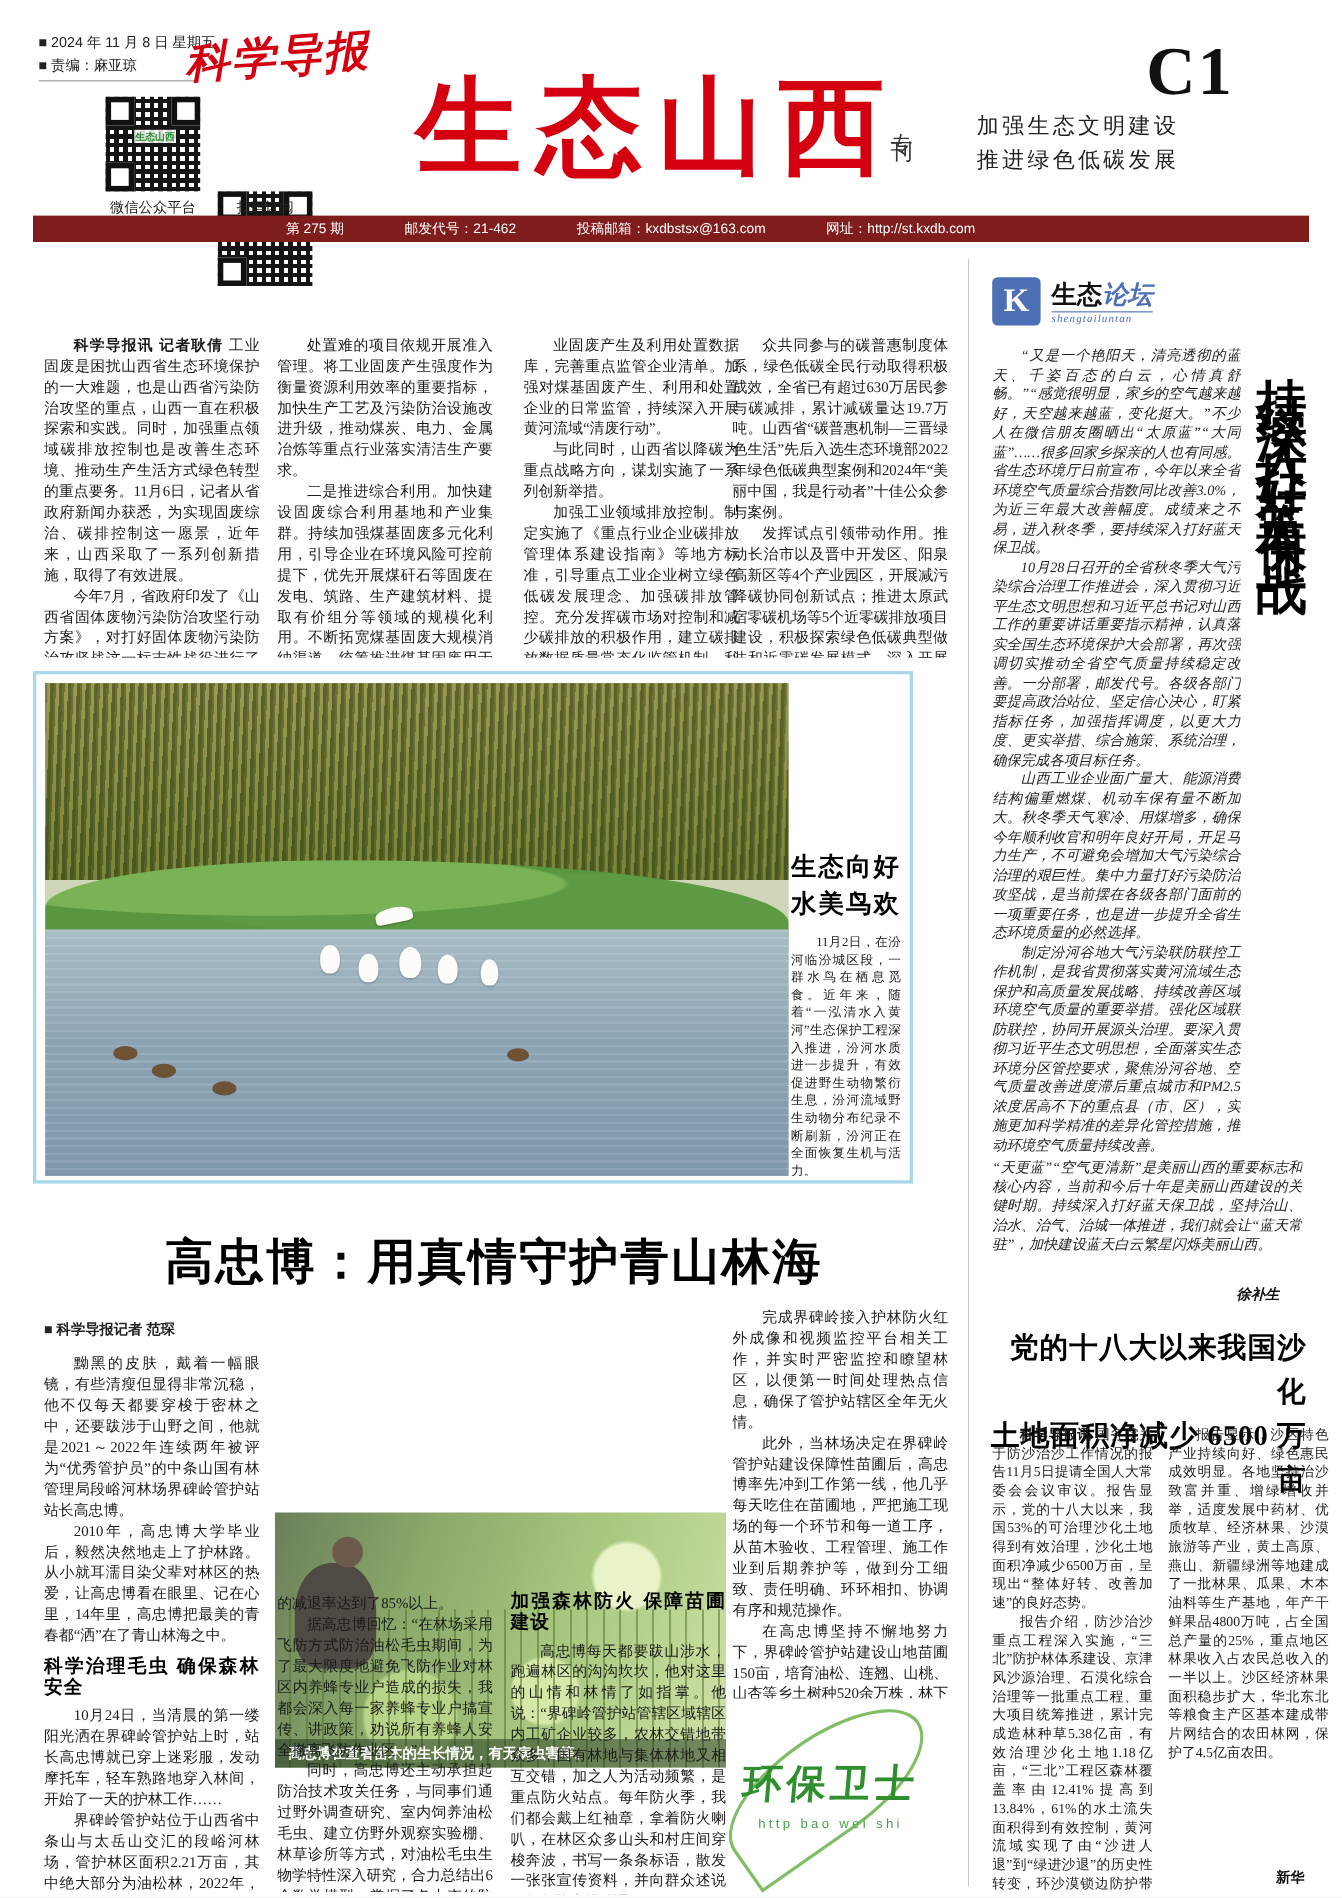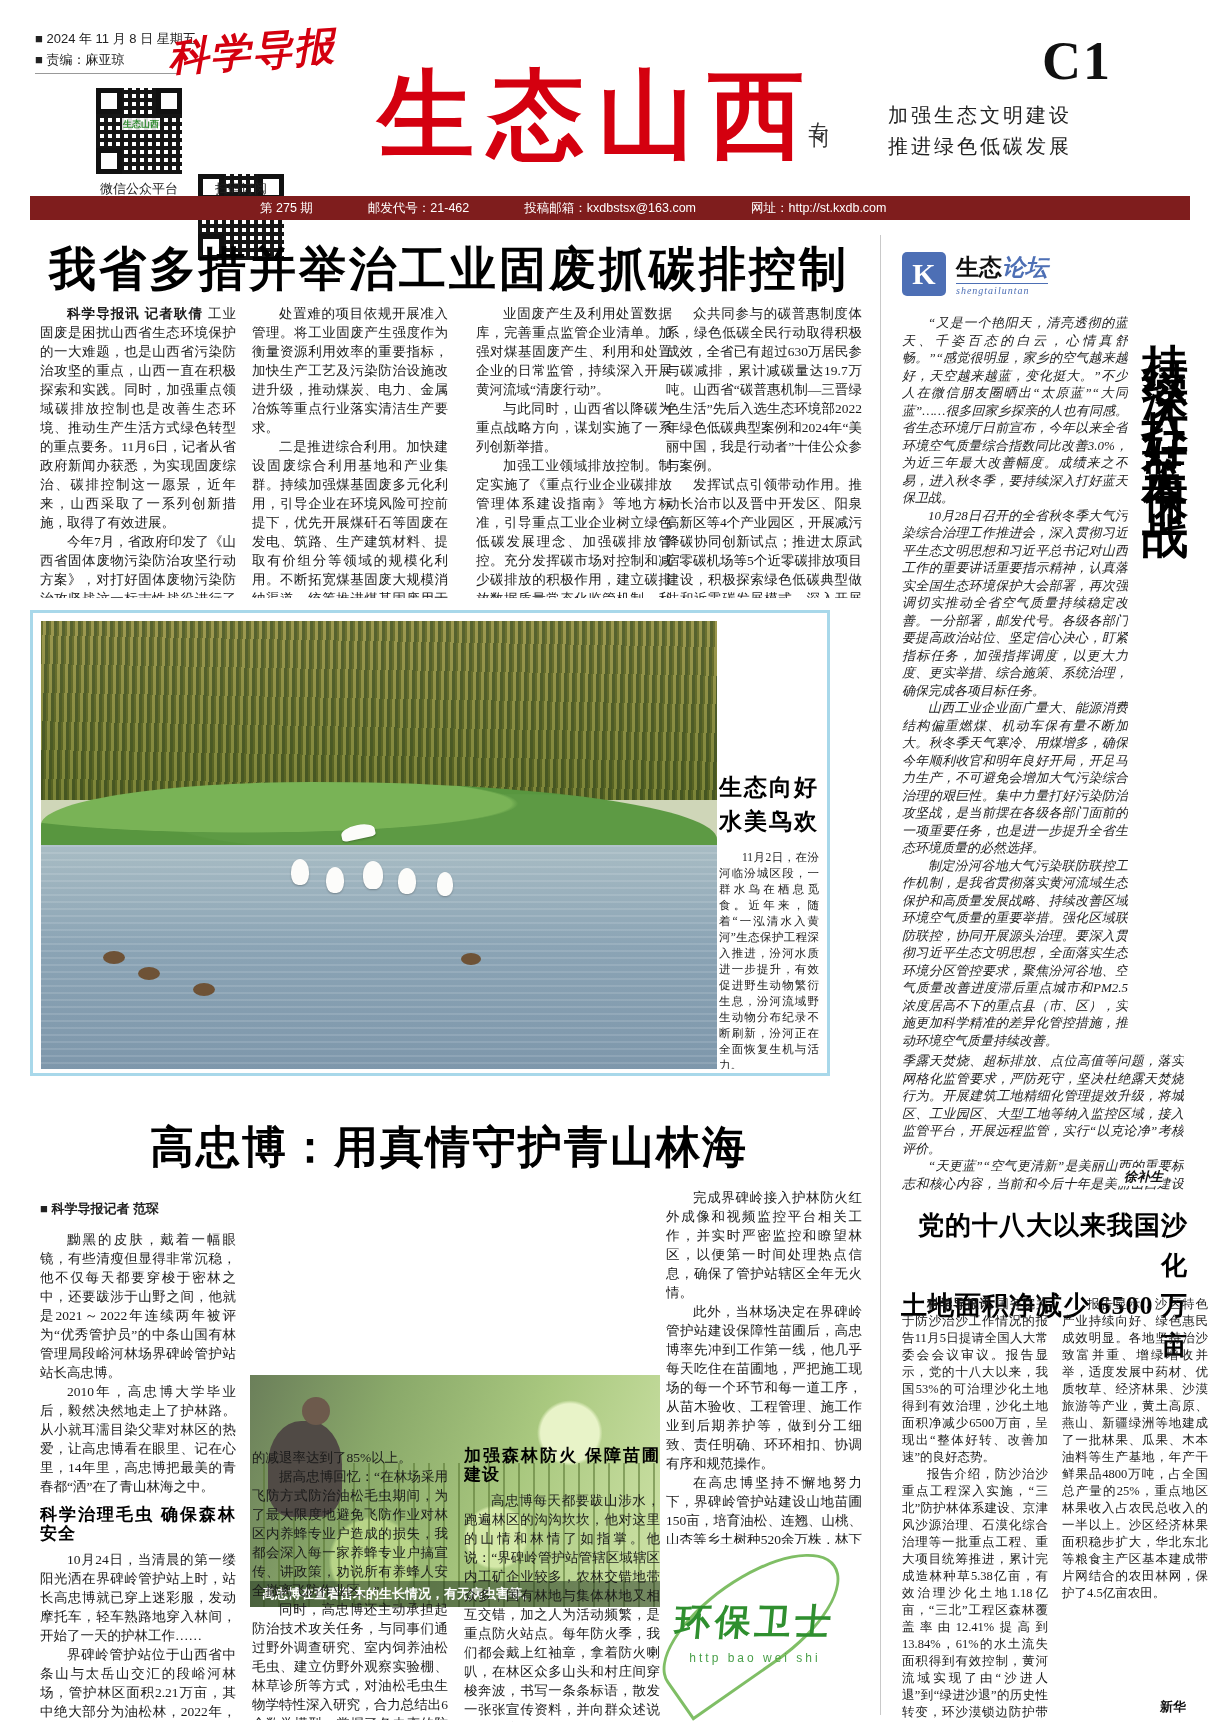--- a/index.html
+++ b/index.html
@@ -13,21 +13,21 @@
   .qr{width:86px;height:86px;position:relative;background-color:#fff;
       background-image:repeating-linear-gradient(0deg,#151515 0 4px,transparent 4px 8px),
                        repeating-linear-gradient(90deg,#151515 0 4px,#fff 4px 8px);}
   .qr .f{position:absolute;width:16px;height:16px;background:#fff;border:5px solid #111;}
   .qr .f1{left:0;top:0}.qr .f2{right:0;top:0}.qr .f3{left:0;bottom:0}
   .qr .glabel{position:absolute;left:26px;top:30px;background:rgba(255,255,255,.85);color:#2e8b2e;
        font-size:9px;font-weight:bold;line-height:10px;text-align:center;padding:1px;}
   .qr-label{font-size:13px;text-align:center;font-family:"Liberation Sans","DejaVu Sans",sans-serif;color:#222;}
   .masthead{color:#d4000f;font-size:96px;font-weight:900;letter-spacing:14px;line-height:100px;white-space:nowrap;}
   .zhuankan{writing-mode:vertical-rl;text-orientation:upright;font-size:20px;letter-spacing:8px;color:#333;}
-  .pageno{font-size:54px;font-weight:900;letter-spacing:2px;}
+  .pageno{font-size:62px;font-weight:900;letter-spacing:2px;}
   .slogan{font-size:20px;line-height:31px;letter-spacing:3px;color:#222;}
   .infobar{background:#7f1d1d;color:#fff;font-size:12.5px;line-height:24px;
            font-family:"Liberation Sans","DejaVu Sans",sans-serif;display:flex;}
   .infobar span{margin-right:55px;white-space:nowrap;}
   
   .headline1{font-size:47px;font-weight:900;letter-spacing:3px;text-align:center;
              font-family:"Liberation Sans","DejaVu Sans",sans-serif;color:#000;white-space:nowrap;}
   .headline2{font-size:44px;font-weight:900;letter-spacing:2px;text-align:center;color:#000;white-space:nowrap;}
   .col{overflow:hidden;text-align:justify;font-size:13.5px;line-height:19px;color:#1a1a1a;}
   .col p{margin:0;text-indent:2em;}
@@ -129,21 +129,20 @@
     <div>推进绿色低碳发展</div>
   </div>
 
   <div class="abs infobar" style="left:30px;top:196px;width:1160px;height:24px;padding-left:230px;box-sizing:border-box;">
     <span>第 275 期</span>
     <span>邮发代号：21-462</span>
     <span>投稿邮箱：kxdbstsx@163.com</span>
     <span>网址：http://st.kxdb.com</span>
   </div>
 
-  <div class="abs headline1" style="left:35px;top:238px;width:828px;">我省多措并举治工业固废抓碳排控制</div>
 
   <div class="abs col" style="left:40px;top:304px;width:196px;height:294px;">
     <p><b>科学导报讯 记者耿倩 </b><span>工业固废是困扰山西省生态环境保护的一大难题，也是山西省污染防治攻坚的重点，山西一直在积极探索和实践。同时，加强重点领域碳排放控制也是改善生态环境、推动生产生活方式绿色转型的重点要务。11月6日，记者从省政府新闻办获悉，为实现固废综治、碳排控制这一愿景，近年来，山西采取了一系列创新措施，取得了有效进展。</span></p>
     <div>
         <p>今年7月，省政府印发了《山西省固体废物污染防治攻坚行动方案》，对打好固体废物污染防治攻坚战这一标志性战役进行了系统部署。按照《方案》要求，在强化部门协同、深入推进固废污染综合治理的同时，重点在以下三方面开展工作。</p>
       </div>
   </div>
   <div class="abs col" style="left:252px;top:304px;width:196px;height:294px;">
       <p>处置难的项目依规开展准入管理。将工业固废产生强度作为衡量资源利用效率的重要指标，加快生产工艺及污染防治设施改进升级，推动煤炭、电力、金属冶炼等重点行业落实清洁生产要求。</p>
       <p>二是推进综合利用。加快建设固废综合利用基地和产业集群。持续加强煤基固废多元化利用，引导企业在环境风险可控前提下，优先开展煤矸石等固废在发电、筑路、生产建筑材料、提取有价组分等领域的规模化利用。不断拓宽煤基固废大规模消纳渠道，统筹推进煤基固废用于采煤沉陷区、采矿坑等损毁土地治理，探索开展煤基固废用于自然荒沟的生态回填和修复治理。</p>
@@ -199,21 +198,20 @@
   <div class="abs essay" style="left:902px;top:314px;width:226px;height:734px;">
       <p>“又是一个艳阳天，清亮透彻的蓝天、千姿百态的白云，心情真舒畅。”“感觉很明显，家乡的空气越来越好，天空越来越蓝，变化挺大。”不少人在微信朋友圈晒出“太原蓝”“大同蓝”……很多回家乡探亲的人也有同感。省生态环境厅日前宣布，今年以来全省环境空气质量综合指数同比改善3.0%，为近三年最大改善幅度。成绩来之不易，进入秋冬季，要持续深入打好蓝天保卫战。</p>
       <p>10月28日召开的全省秋冬季大气污染综合治理工作推进会，深入贯彻习近平生态文明思想和习近平总书记对山西工作的重要讲话重要指示精神，认真落实全国生态环境保护大会部署，再次强调切实推动全省空气质量持续稳定改善。一分部署，邮发代号。各级各部门要提高政治站位、坚定信心决心，盯紧指标任务，加强指挥调度，以更大力度、更实举措、综合施策、系统治理，确保完成各项目标任务。</p>
       <p>山西工业企业面广量大、能源消费结构偏重燃煤、机动车保有量不断加大。秋冬季天气寒冷、用煤增多，确保今年顺利收官和明年良好开局，开足马力生产，不可避免会增加大气污染综合治理的艰巨性。集中力量打好污染防治攻坚战，是当前摆在各级各部门面前的一项重要任务，也是进一步提升全省生态环境质量的必然选择。</p>
       <p>制定汾河谷地大气污染联防联控工作机制，是我省贯彻落实黄河流域生态保护和高质量发展战略、持续改善区域环境空气质量的重要举措。强化区域联防联控，协同开展源头治理。要深入贯彻习近平生态文明思想，全面落实生态环境分区管控要求，聚焦汾河谷地、空气质量改善进度滞后重点城市和PM2.5浓度居高不下的重点县（市、区），实施更加科学精准的差异化管控措施，推动环境空气质量持续改善。</p>
     </div>
 
   <div class="abs vtitle" style="left:1134px;top:306px;height:760px;">持续深入打好蓝天保卫战</div>
 
   <div class="abs essay nofirst" style="left:902px;top:1052px;width:282px;height:140px;">
-      <p>季露天焚烧、超标排放、点位高值等问题，落实网格化监管要求，严防死守，坚决杜绝露天焚烧行为。开展建筑工地精细化管理提效升级，将城区、工业园区、大型工地等纳入监控区域，接入监管平台，开展远程监管，实行“以克论净”考核评价。</p>
       <p>“天更蓝”“空气更清新”是美丽山西的重要标志和核心内容，当前和今后十年是美丽山西建设的关键时期。持续深入打好蓝天保卫战，坚持治山、治水、治气、治城一体推进，我们就会让“蓝天常驻”，加快建设蓝天白云繁星闪烁美丽山西。</p>
     </div>
   <div class="abs sig" style="left:1118px;top:1168px;">徐补生</div>
 
   <div class="abs headline2" style="left:35px;top:1118px;width:828px;">高忠博：用真情守护青山林海</div>
   <div class="abs byline" style="left:40px;top:1200px;">■ 科学导报记者 范琛</div>
 
   <div class="abs col" style="left:40px;top:1230px;width:196px;height:490px;">
     <div>
         <p>黝黑的皮肤，戴着一幅眼镜，有些清瘦但显得非常沉稳，他不仅每天都要穿梭于密林之中，还要跋涉于山野之间，他就是2021～2022年连续两年被评为“优秀管护员”的中条山国有林管理局段峪河林场界碑岭管护站站长高忠博。</p>

